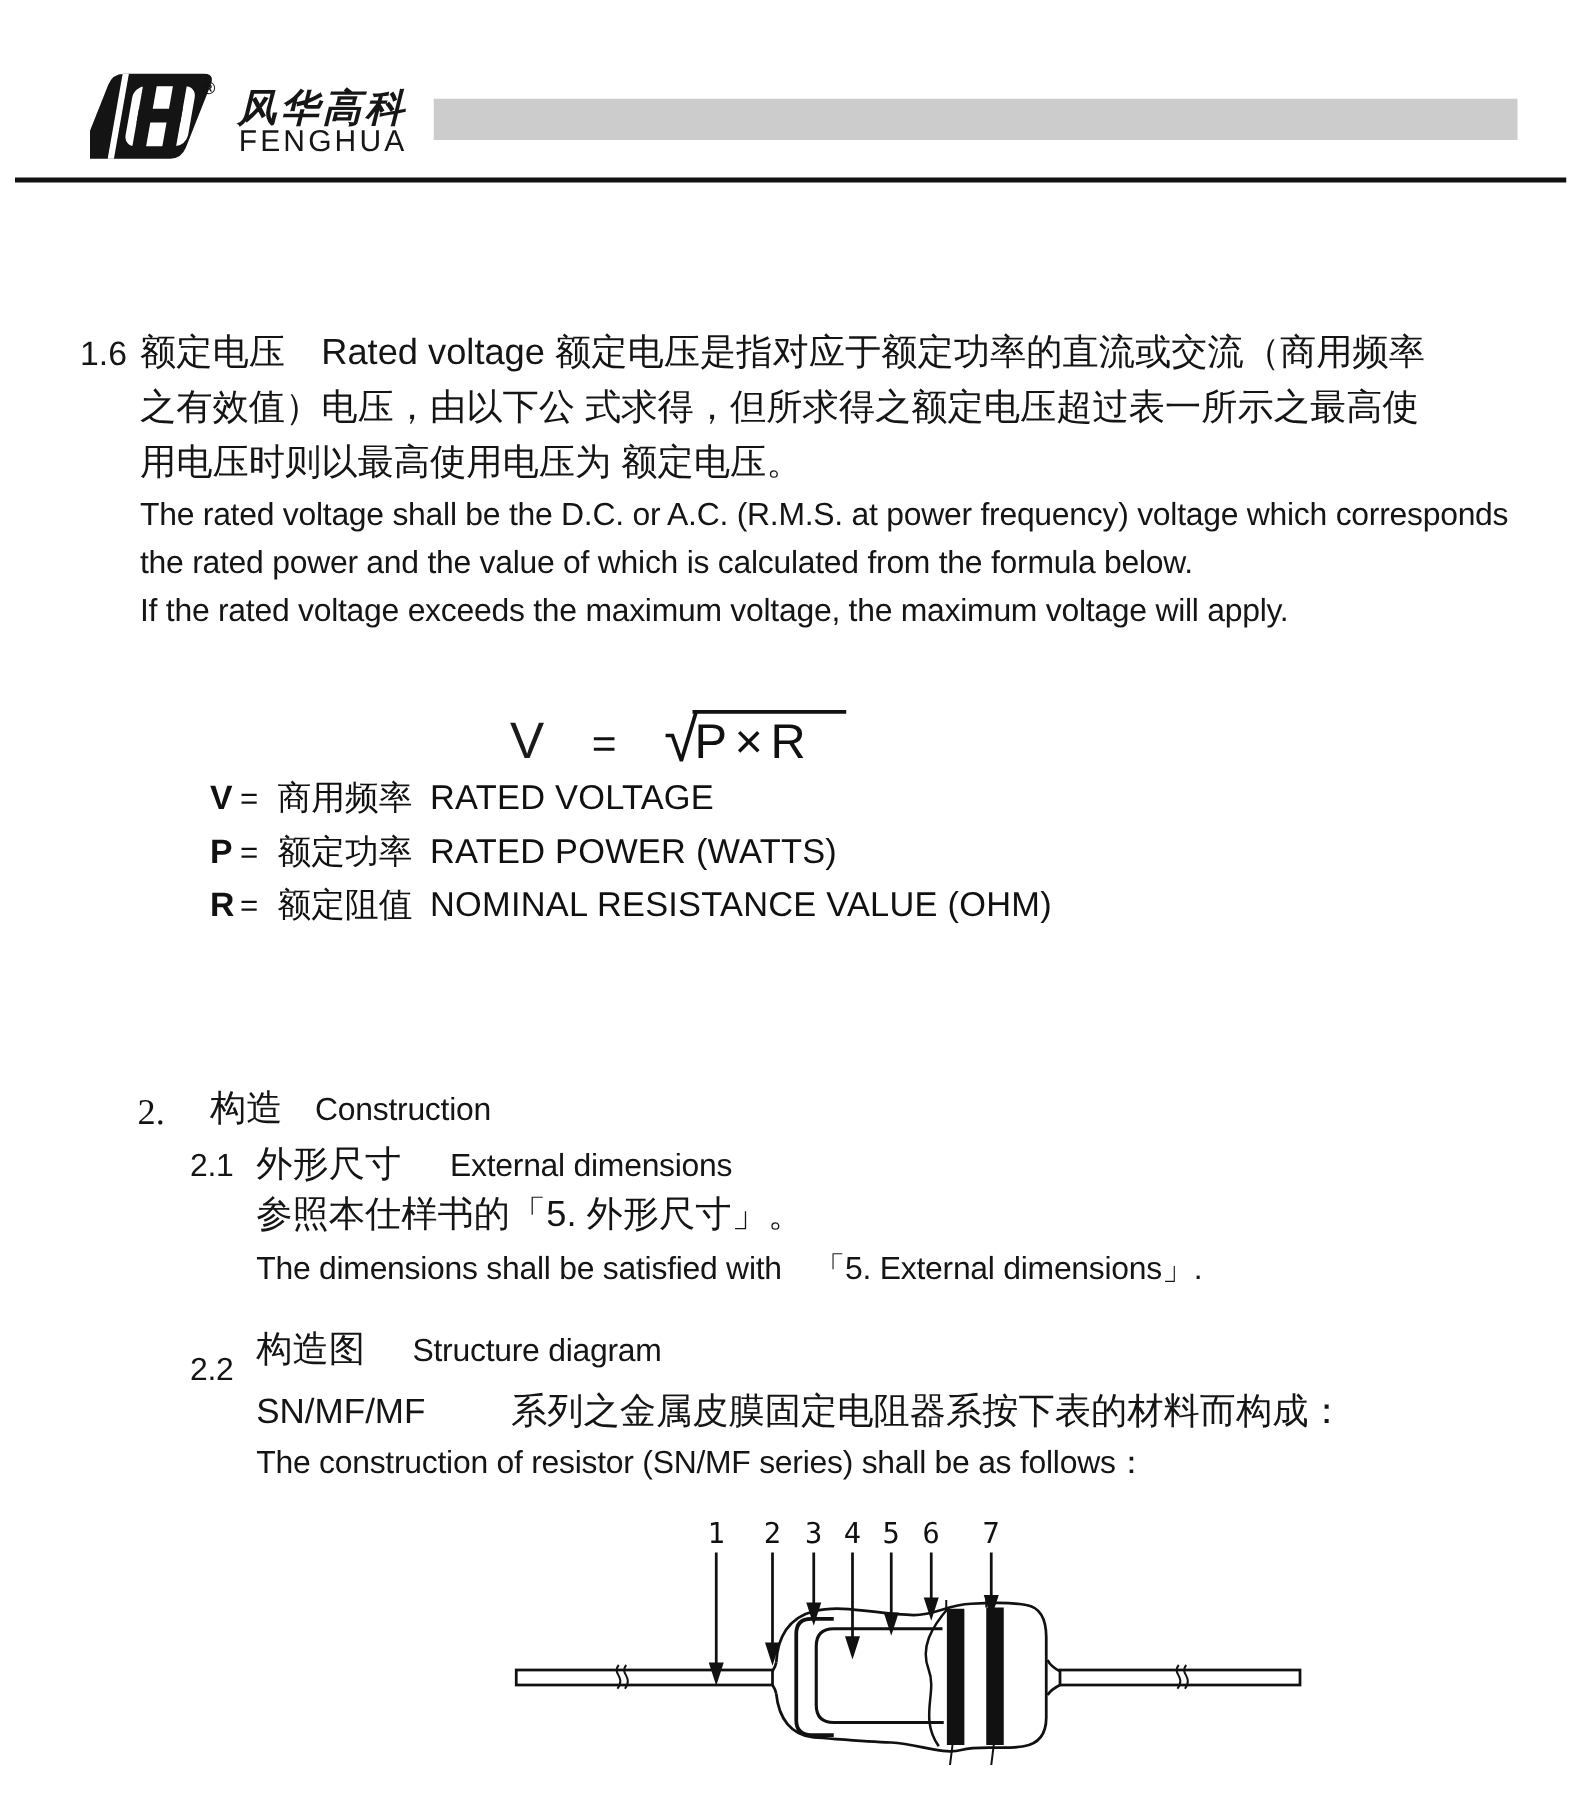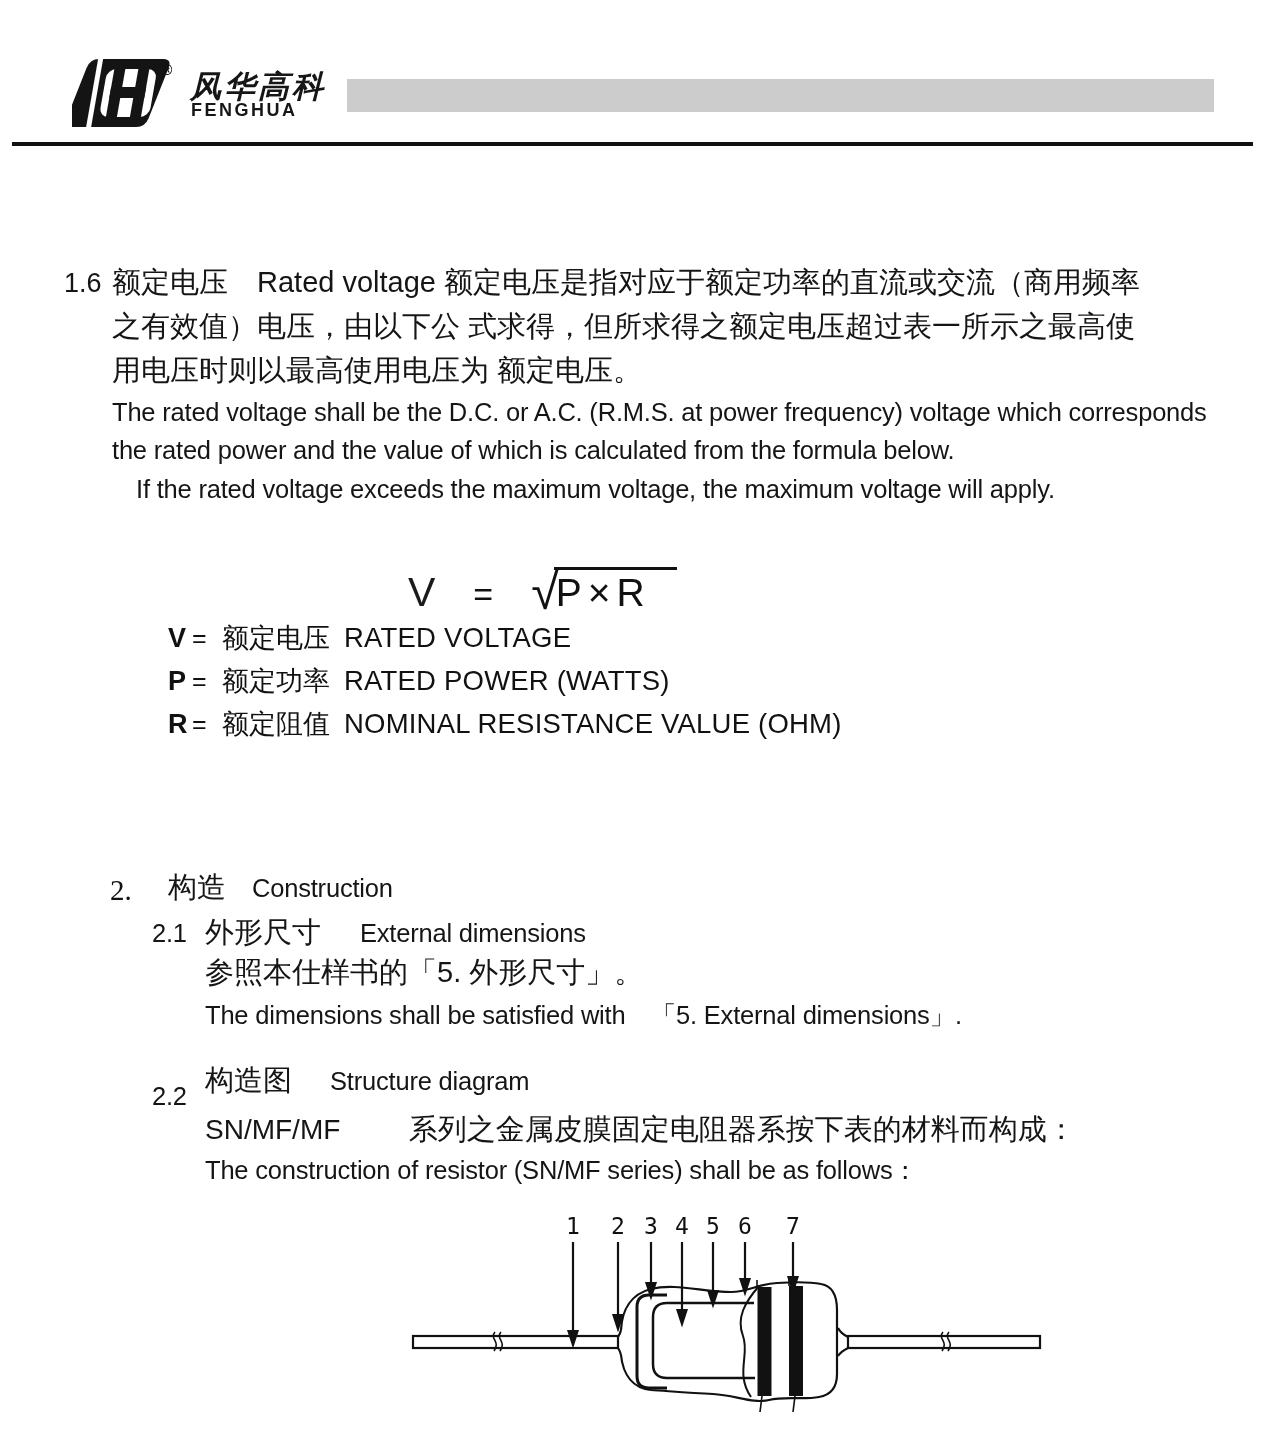--- a/index.html
+++ b/index.html
@@ -4,21 +4,21 @@
 <style>
   html,body{margin:0;padding:0;background:#9a9a9a;}
   .page{
     position:relative;width:1273px;height:1439px;background:#ffffff;
     font-family:"Liberation Sans","DejaVu Sans",sans-serif;color:#111;
     overflow:hidden;margin:0 auto;
   }
   .abs{position:absolute;}
   
   .brand-cn{font-size:31px;font-weight:900;letter-spacing:3px;color:#161616;font-style:italic;}
-  .brand-en{font-size:18px;font-weight:700;letter-spacing:2.5px;color:#161616;}
+  .brand-en{font-size:24px;font-weight:400;letter-spacing:2.5px;color:#161616;}
   .reg{font-size:14px;font-weight:700;}
   .graybar{background:#cccccc;}
   .rule{background:#111;}
   
   .cjk{font-size:29px;line-height:1.0;white-space:nowrap;color:#151515;text-align:center;}
   .eng{font-size:25.5px;line-height:1.0;white-space:nowrap;letter-spacing:-0.2px;color:#151515;}
   .secnum{font-size:27px;font-weight:400;}
   .serifnum{font-family:"Liberation Serif","DejaVu Serif",serif;font-size:29px;}
   
   .formula{display:flex;align-items:baseline;white-space:nowrap;}
@@ -55,33 +55,33 @@
   <div class="abs graybar" style="left:347px;top:79px;width:867px;height:33px;"></div>
   <div class="abs rule" style="left:12px;top:142px;width:1241px;height:3.5px;"></div>
 
   <div class="abs cjk secnum" style="left:64px;top:270px;">1.6</div>
   <div class="abs cjk" style="left:112px;top:268px;">额定电压　Rated voltage 额定电压是指对应于额定功率的直流或交流（商用频率</div>
   <div class="abs cjk" style="left:112px;top:312px;">之有效值）电压，由以下公 式求得，但所求得之额定电压超过表一所示之最高使</div>
   <div class="abs cjk" style="left:112px;top:356px;">用电压时则以最高使用电压为 额定电压。</div>
 
   <div class="abs eng" style="left:112px;top:400px;">The rated voltage shall be the D.C. or A.C. (R.M.S. at power frequency) voltage which corresponds</div>
   <div class="abs eng" style="left:112px;top:438px;">the rated power and the value of which is calculated from the formula below.</div>
-  <div class="abs eng" style="left:112px;top:477px;margin-left:24px;">If the rated voltage exceeds the maximum voltage, the maximum voltage will apply.</div>
+  <div class="abs eng" style="left:112px;top:477px;">If the rated voltage exceeds the maximum voltage, the maximum voltage will apply.</div>
 
   <div class="abs formula" style="left:408px;top:560px;">
     <span class="f-v">V</span>
     <span class="f-eq">=</span>
     <span class="f-sqrt">√</span>
     <span class="f-rad">P×R</span>
   </div>
 
   <div class="abs defrow" style="left:168px;top:620px;">
     <span class="d-sym">V</span>
     <span class="d-eq">=</span>
-    <span class="d-cn">额定电压</span>
+    <span class="d-cn">商用频率</span>
     <span class="d-en">RATED VOLTAGE</span>
   </div>
   <div class="abs defrow" style="left:168px;top:663px;">
     <span class="d-sym">P</span>
     <span class="d-eq">=</span>
     <span class="d-cn">额定功率</span>
     <span class="d-en">RATED POWER (WATTS)</span>
   </div>
   <div class="abs defrow" style="left:168px;top:706px;">
     <span class="d-sym">R</span>

